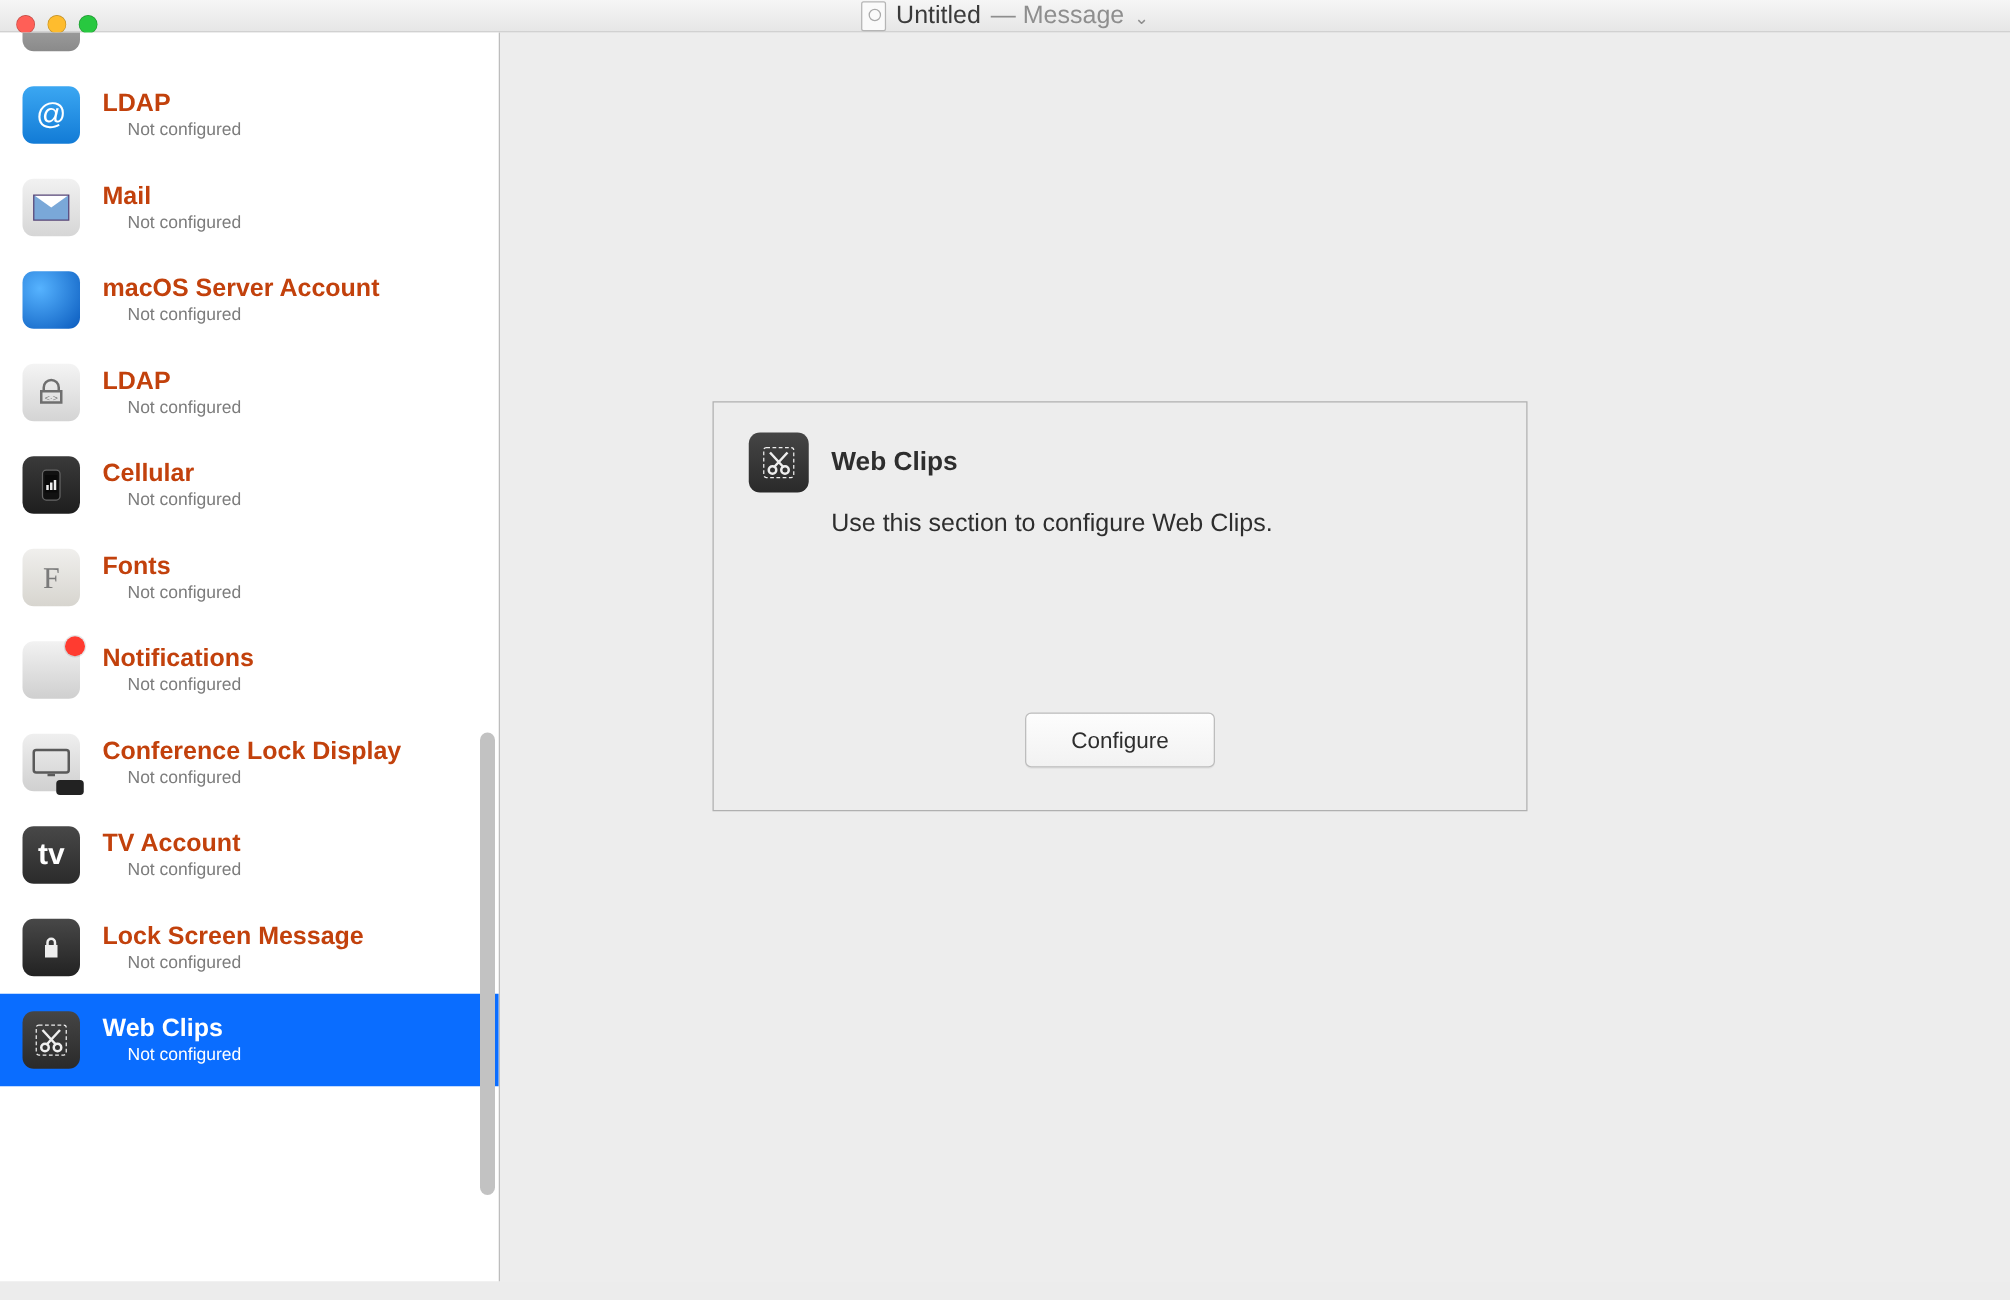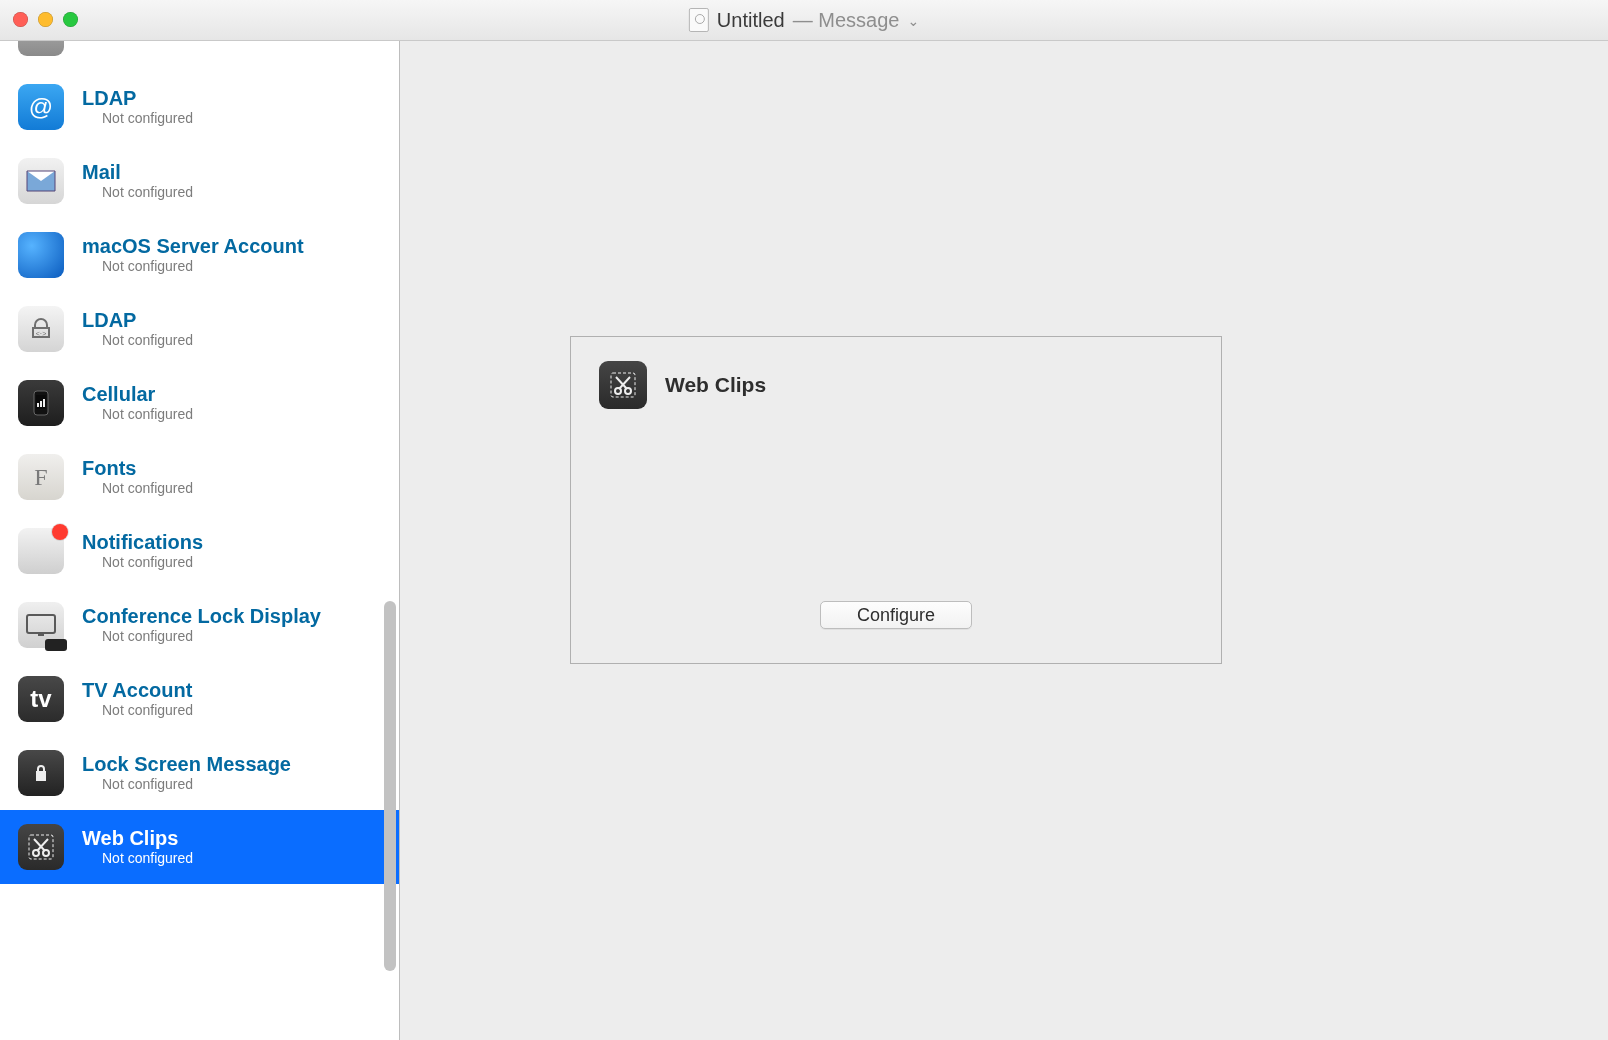--- a/index.html
+++ b/index.html
@@ -6,21 +6,21 @@
   html, body {
     width: 1608px;
     height: 1040px;
     font-family: -apple-system, "Helvetica Neue", Helvetica, Arial, sans-serif;
     background: #ececec;
     overflow: hidden;
   }
 
   
   .titlebar {
-    height: 41px;
+    height: 26px;
     background: linear-gradient(#f6f6f6, #e6e6e6);
     border-bottom: 1px solid #c9c9c9;
     display: flex;
     align-items: center;
     position: relative;
   }
   .traffic-lights {
     display: flex;
     gap: 10px;
     position: absolute;
@@ -102,21 +102,21 @@
     border-radius: 9px;
     display: flex; align-items: center; justify-content: center;
     color: #fff;
     font-size: 24px;
     position: relative;
   }
   .row .texts { display: flex; flex-direction: column; }
   .row .title {
     font-size: 20px;
     font-weight: 700;
-    color: #0369a1;
+    color: #c2410c;
     line-height: 1.15;
   }
   .row .sub {
     font-size: 14px;
     color: #7c7c7c;
     line-height: 1.2;
     margin-left: 20px;
   }
   .row.selected {
     background: #0a6dff;
@@ -203,21 +203,21 @@
     color: #2e2e2e;
     margin-left: 66px;
     margin-top: 14px;
   }
   .configure-btn {
     position: absolute;
     bottom: 34px;
     left: 50%;
     transform: translateX(-50%);
     width: 152px;
-    height: 28px;
+    height: 44px;
     background: linear-gradient(#fdfdfd,#f2f2f2);
     border: 1px solid #bdbdbd;
     border-radius: 5px;
     font-size: 18px;
     color: #2e2e2e;
     display:flex; align-items:center; justify-content:center;
     box-shadow: 0 1px 0 rgba(0,0,0,.05);
     cursor: default;
   }
 </style>
@@ -390,18 +390,19 @@
         <div class="panel-icon">
           <svg class="svg-scissors" viewBox="0 0 30 30">
             <rect x="3" y="3" width="24" height="24" rx="2" fill="none" stroke="#eee" stroke-dasharray="3 2"></rect>
             <circle cx="10" cy="21" r="3" fill="none" stroke="#eee" stroke-width="2"></circle>
             <circle cx="20" cy="21" r="3" fill="none" stroke="#eee" stroke-width="2"></circle>
             <path d="M11 19L22 7M19 19L8 7" stroke="#eee" stroke-width="2" fill="none"></path>
           </svg>
         </div>
         <div class="panel-title">Web Clips</div>
       </div>
+      <div class="panel-desc">Use this section to configure Web Clips.</div>
       <div class="configure-btn">
         <span>Configure</span>
       </div>
     </div>
   </div>
 </div>
 
 </body></html>

